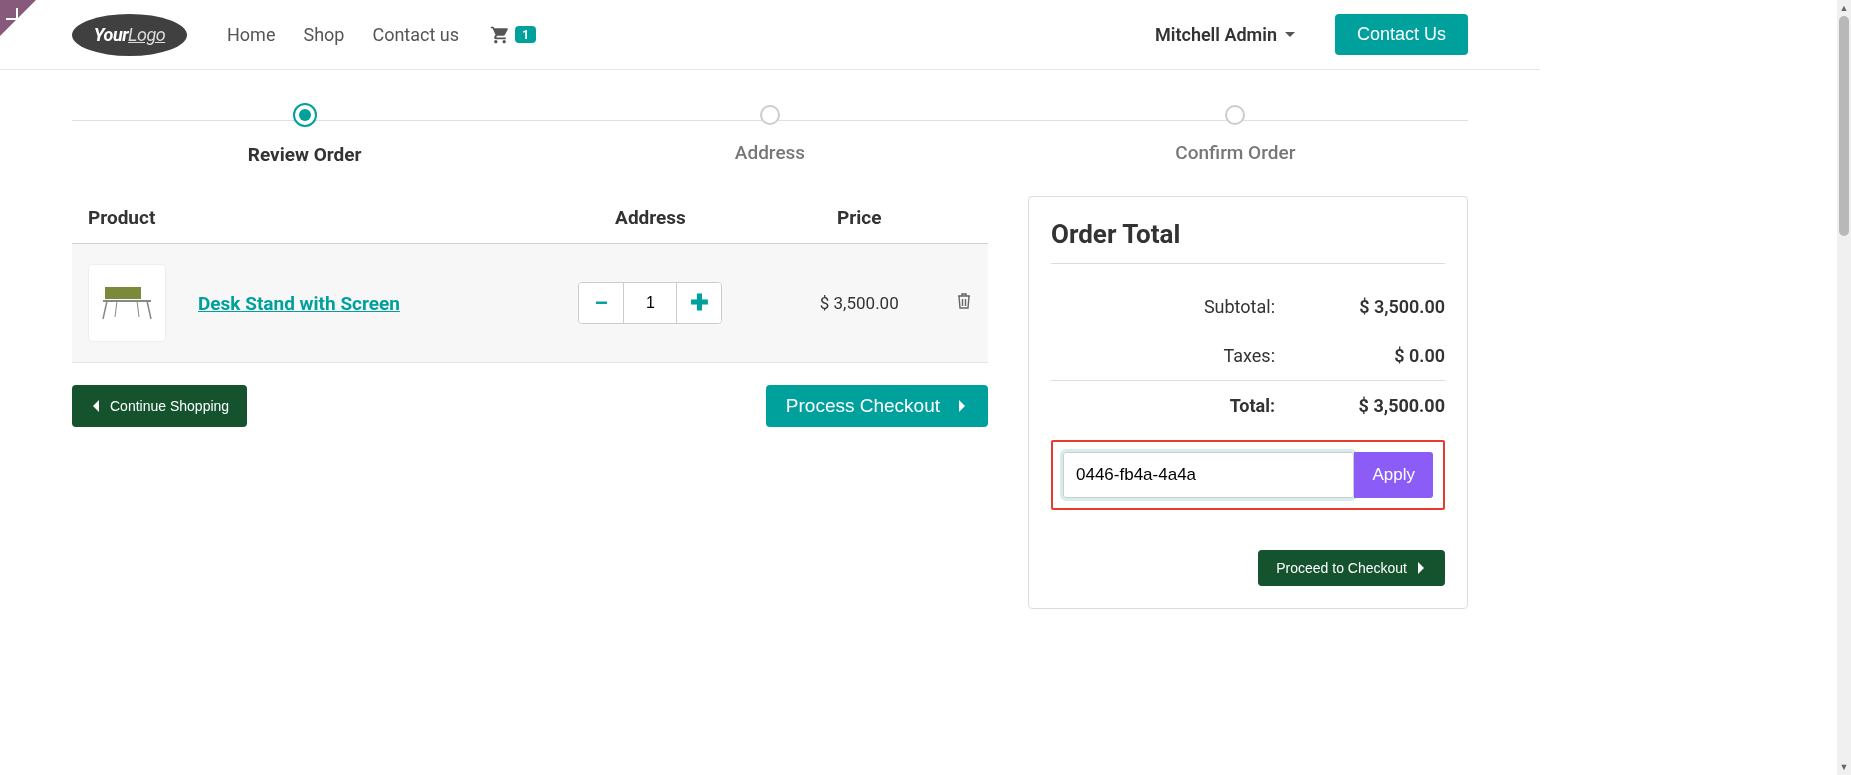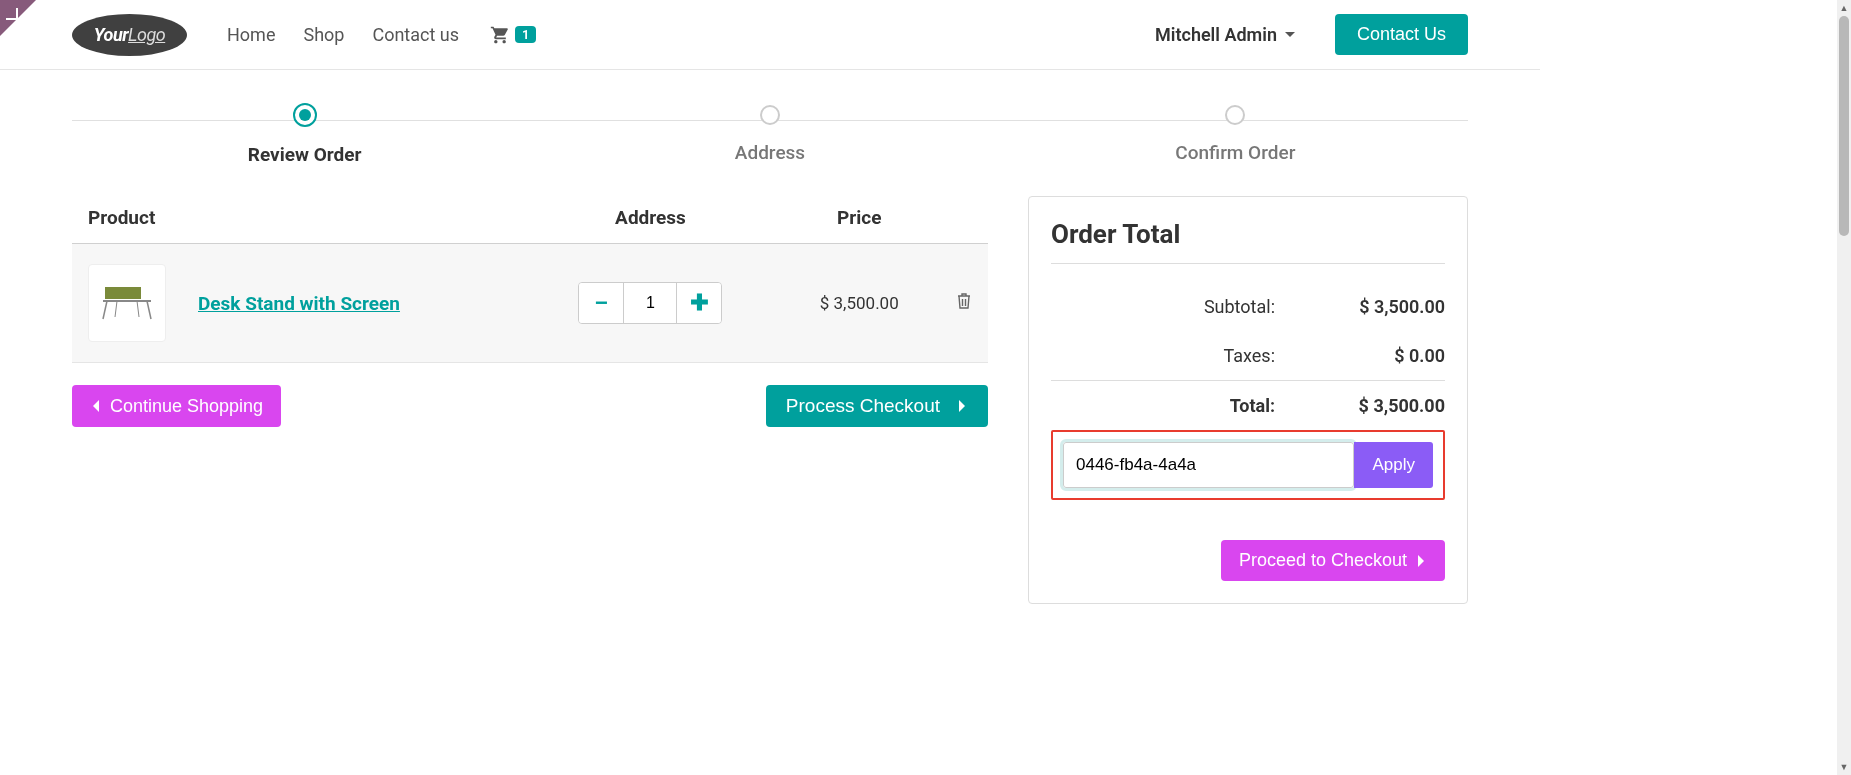--- a/index.html
+++ b/index.html
@@ -247,26 +247,26 @@
       color: #666;
       cursor: pointer;
       font-size: 18px;
     }
     .btn-row {
       display: flex;
       justify-content: space-between;
       margin-top: 22px;
     }
     .btn-purple {
-      background: #d946ef;
+      background: #14532d;
       color: #fff;
       border: none;
       border-radius: 4px;
       padding: 10px 18px;
-      font-size: 18px;
+      font-size: 14px;
       cursor: pointer;
       display: inline-flex;
       align-items: center;
       gap: 8px;
     }
     .btn-teal {
       background: #00A09D;
       color: #fff;
       border: none;
       border-radius: 4px;
@@ -308,20 +308,21 @@
       min-width: 110px;
       text-align: right;
     }
     .total-sep { border-top: 1px solid #ddd; }
     .total-row.bold .lbl,
     .total-row.bold .val { font-weight: 700; }
     .promo-box {
       border: 2px solid #E83B2E;
       border-radius: 2px;
       padding: 10px;
+      margin-top: 10px;
       display: flex;
     }
     .promo-input {
       flex: 1;
       height: 46px;
       border: 1px solid #ccc;
       border-radius: 3px;
       padding: 0 12px;
       font-size: 17px;
       outline: 3px solid #d4edec;

